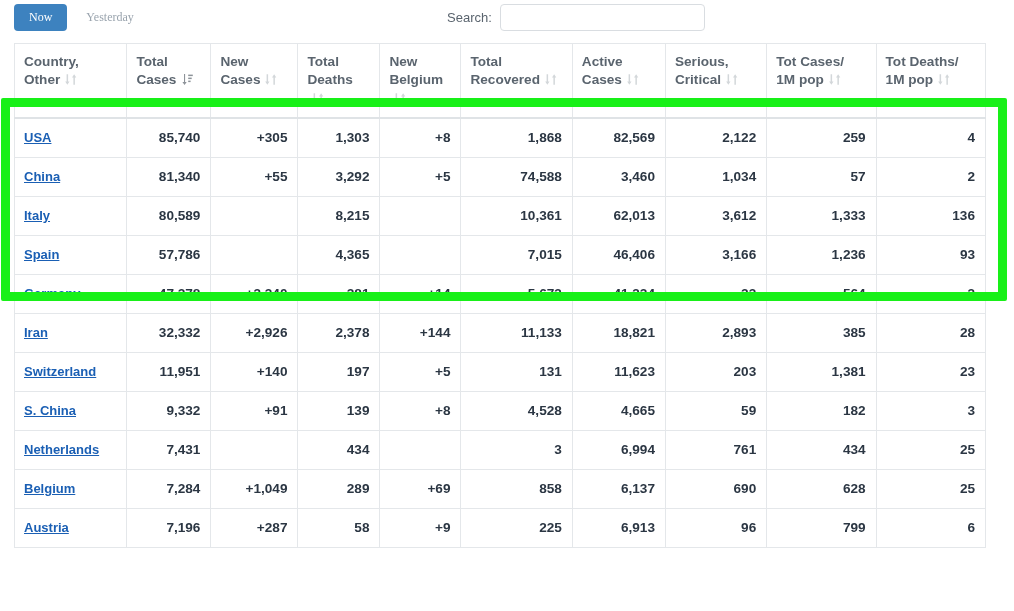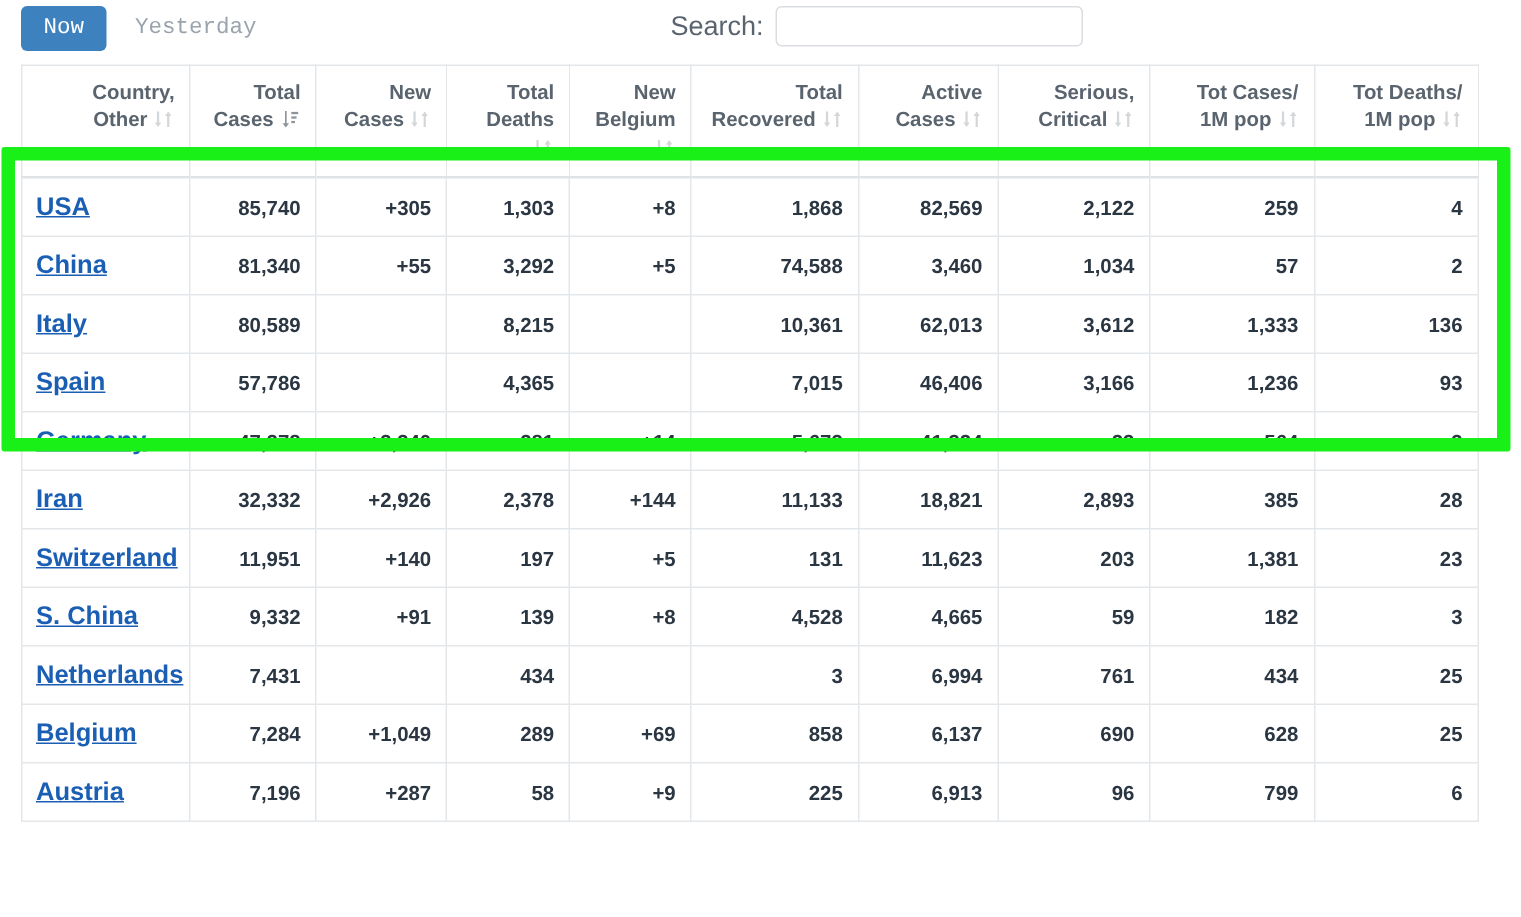--- a/index.html
+++ b/index.html
@@ -23,26 +23,26 @@
   }
   .tabs {
     position: absolute;
     left: 14px;
     top: 4px;
     display: flex;
     align-items: center;
     gap: 4px;
   }
   .tab {
-    font-size: 15px;
+    font-size: 12px;
     padding: 7px 15px 8px 15px;
     border-radius: 4px;
     border: none;
     cursor: pointer;
-    font-family: Liberation Mono, monospace;
+    font-family: Liberation Serif, serif;
     line-height: 1;
     background: transparent;
     text-align: center;
   }
   .tab.active {
     background: #3d82bf;
     color: #ffffff;
   }
   .tab.inactive {
     color: #9aa4ae;
@@ -51,21 +51,21 @@
 
   .searchwrap {
     position: absolute;
     left: 447px;
     top: 4px;
     display: flex;
     align-items: center;
     gap: 8px;
   }
   .searchlabel {
-    font-size: 18px;
+    font-size: 13px;
     color: #5a646e;
   }
   .searchinput {
     width: 205px;
     height: 27px;
     border: 1px solid #d9dde1;
     border-radius: 4px;
     padding: 3px 7px;
     font-size: 13.5px;
     font-family: "Liberation Sans", sans-serif;
@@ -88,21 +88,21 @@
   }
   table.maintable th,
   table.maintable td {
     border: 1px solid #e4e7ea;
     font-size: 13.6px;
     background: #ffffff;
   }
   table.maintable thead th {
     padding: 9px 10px 9px 9px;
     vertical-align: top;
-    text-align: right;
+    text-align: left;
     font-weight: bold;
     color: #5a646e;
     border-bottom: 2px solid #dfe3e6;
     border-top: 1px solid #e4e7ea;
     line-height: 1.35;
     position: relative;
     cursor: pointer;
     white-space: normal;
   }
   table.maintable thead th .hdrtext { display: inline; }
@@ -123,21 +123,21 @@
     white-space: nowrap;
   }
   table.maintable tbody td.country {
     text-align: left;
     font-weight: normal;
   }
   td.country a {
     color: #1a5fb4;
     font-weight: bold;
     text-decoration: underline;
-    font-size: 17px;
+    font-size: 13px;
   }
   td.tan { background: #fcefc2; }
   td.red {
     background: #ff0000;
     color: #ffffff;
   }
 
   
   col.c-country  { width: 111px; }
   col.c-total    { width: 83px; }

